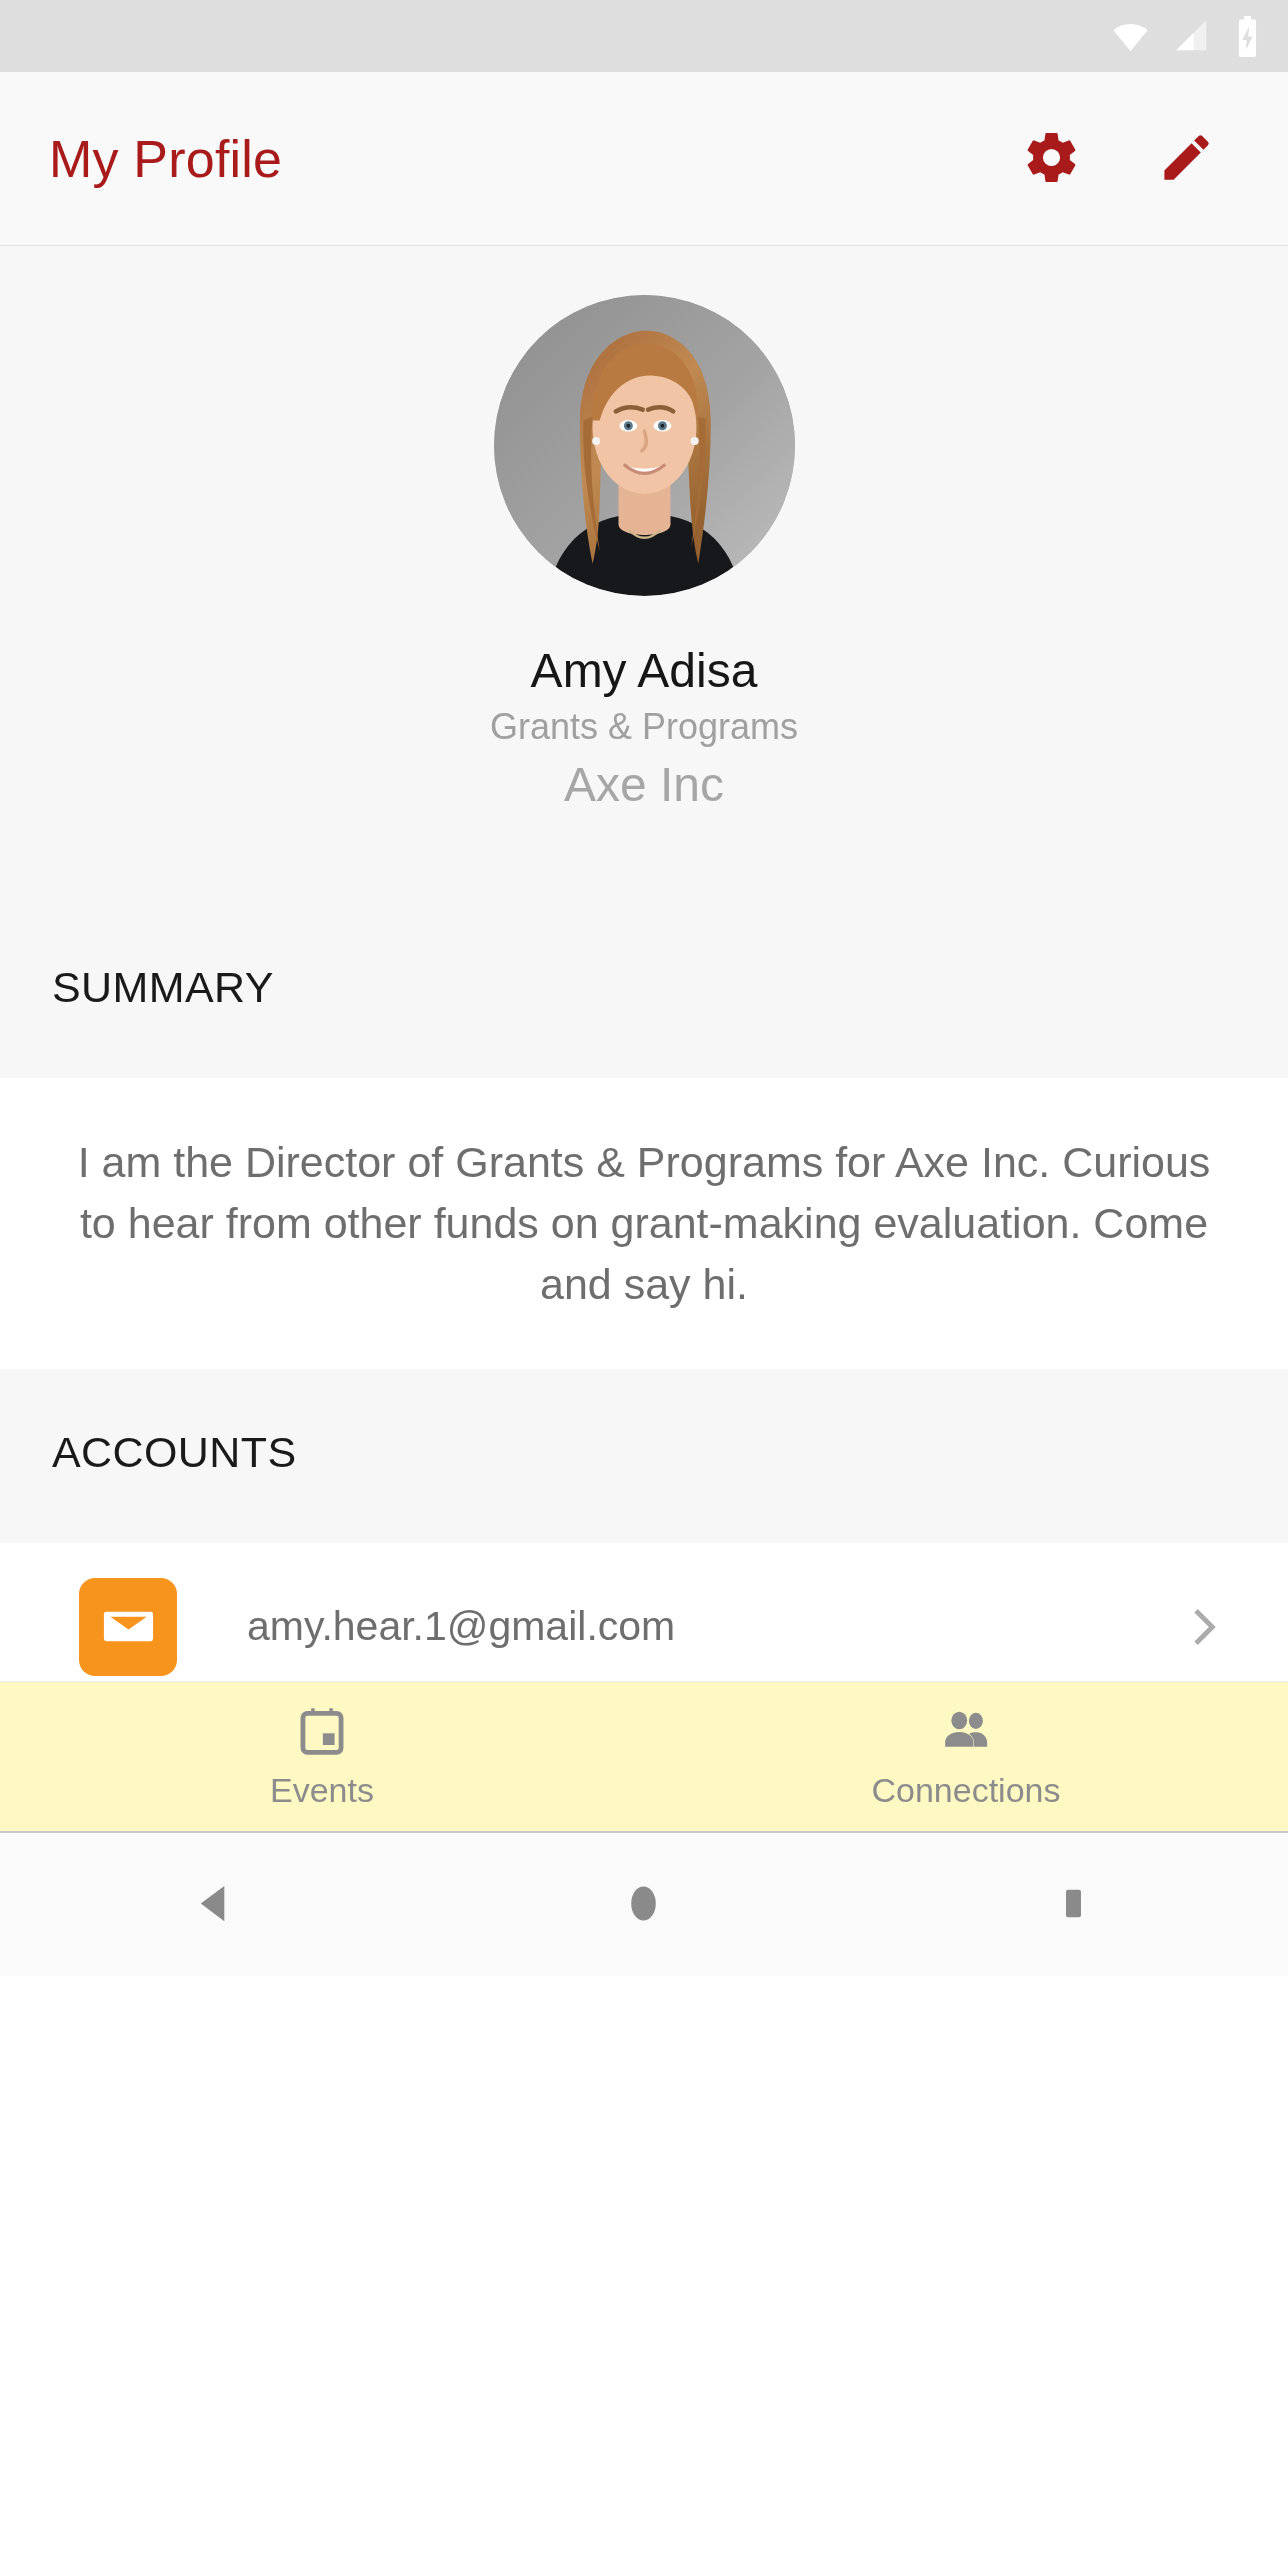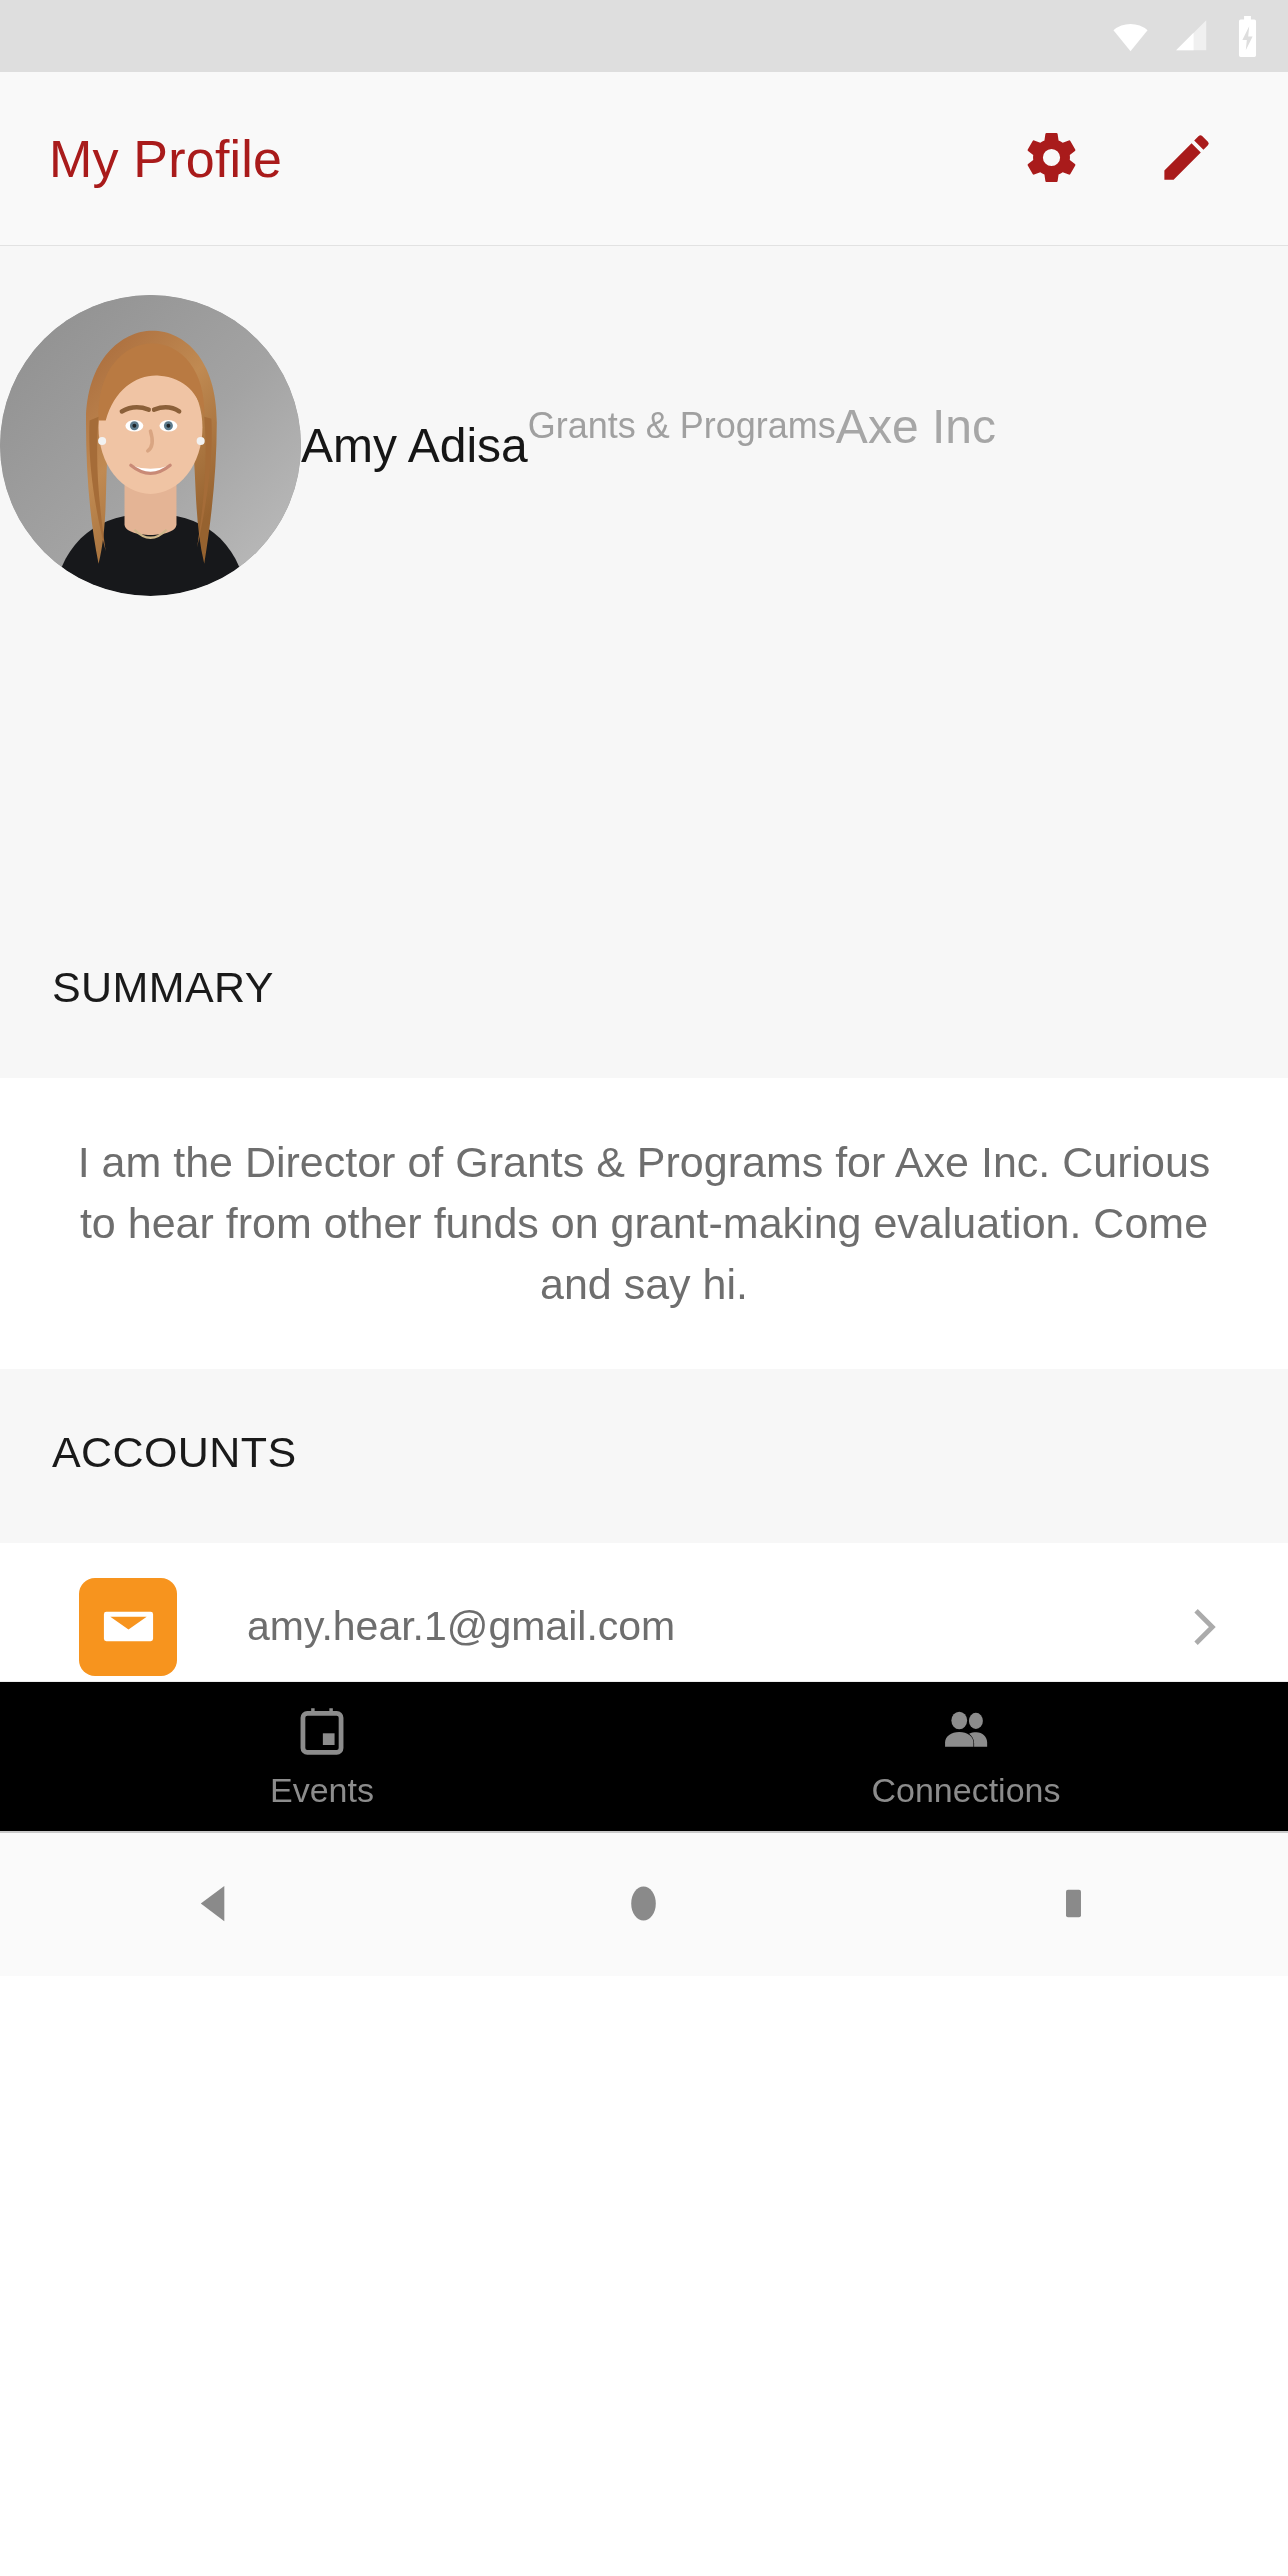--- a/index.html
+++ b/index.html
@@ -35,21 +35,21 @@
   .appbar-actions {
     margin-left:auto; display:flex; align-items:center; gap:72px;
     margin-right:70px;
   }
   .appbar-btn { display:flex; align-items:center; justify-content:center;
                 width:63px; height:63px; cursor:pointer; }
 
   
   .profile {
     position:absolute; top:248px; left:0; width:1288px;
-    display:flex; flex-direction:row; align-items:center;
+    display:flex; flex-direction:column; align-items:center;
     background:#F7F7F7;
   }
   .avatar-wrap { margin-top:47px; }
   .avatar {
     width:301px; height:301px; border-radius:50%;
     overflow:hidden; background:#9C9C9C; position:relative;
   }
   .avatar svg { display:block; width:301px; height:301px; }
 
   .pf-name {
@@ -104,21 +104,21 @@
     font-size:41px; color:#6E6E6E; font-weight:400;
   }
   .acct-chevron {
     margin-left:auto; margin-right:59px;
     display:flex; align-items:center; justify-content:center;
   }
 
   
   .tabbar {
     position:absolute; left:0; bottom:143px; width:1288px; height:152px;
-    background:#000000;
+    background:#fef9c3;
     display:flex; align-items:center;
     border-top:0.9px solid #ECECEC;
     border-bottom:2.7px solid #C9C9C9;
     text-align:center;
   }
   .tab {
     flex:1; height:100%;
     display:flex; flex-direction:column; align-items:center; justify-content:center;
     gap:12.5px; cursor:pointer;
   }

